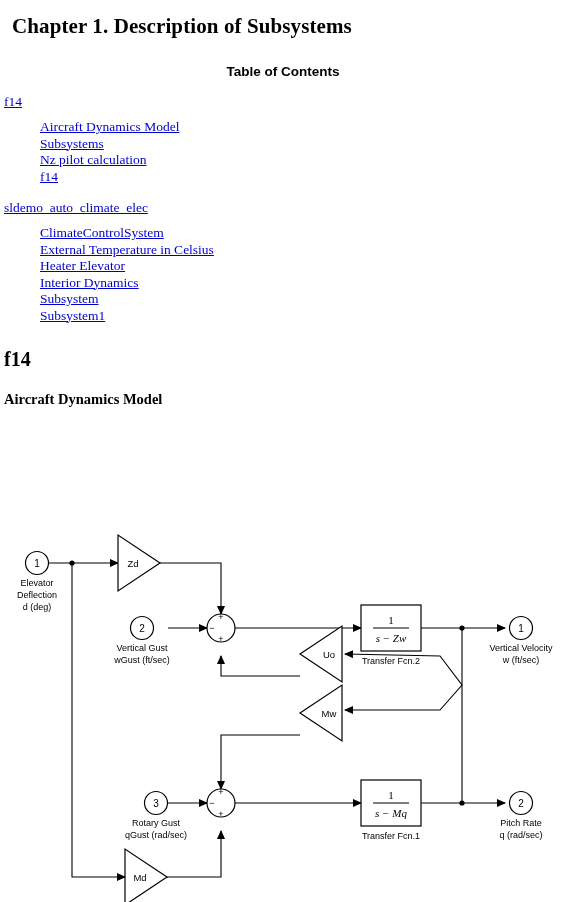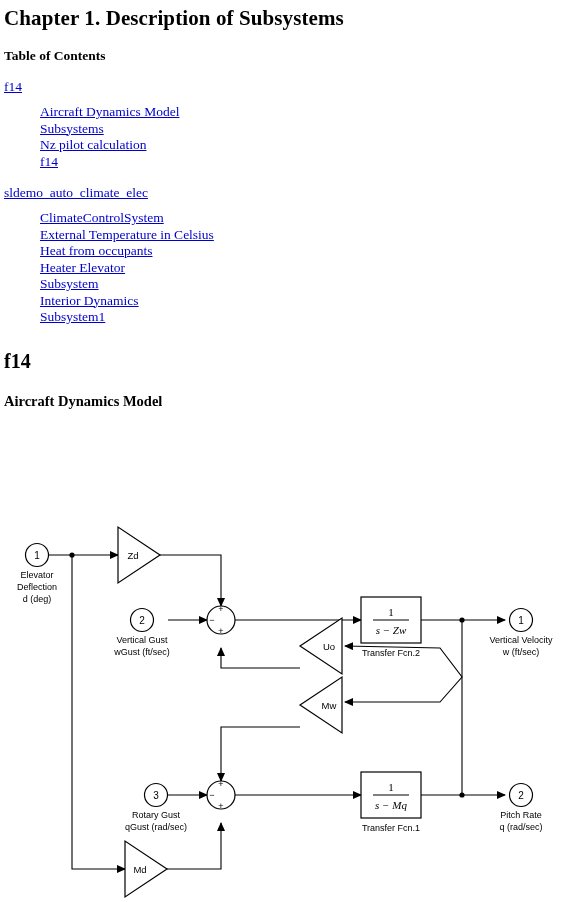--- a/index.html
+++ b/index.html
@@ -18,30 +18,31 @@
   }
   .page {
     position: relative;
     width: 562px;
     height: 902px;
   }
   h1.chapter-title {
     font-family: "Liberation Serif", serif;
     font-size: 21px;
     font-weight: bold;
-    margin: 0;
+    margin: 8px;
     padding: 6px 12px 0 4px;
     letter-spacing: 0.1px;
   }
   .toc-heading {
-    font-family: Liberation Serif, serif;
+    font-family: Liberation Sans, sans-serif;
     font-size: 13.5px;
     font-weight: bold;
     margin: 0;
     padding: 17px 0 0 4px;
+    text-align: center;
   }
   .toc-model {
     padding: 15px 0 0 4px;
     font-size: 13.5px;
   }
   .toc-sublist {
     padding: 9px 0 0 40px;
   }
   .toc-sublist .toc-link {
     display: block;
@@ -149,24 +150,23 @@
     <a class="toc-link">Nz pilot calculation</a>
     <a class="toc-link">f14</a>
   </div>
 
   <div class="toc-model">
     <a class="toc-link">sldemo_auto_climate_elec</a>
   </div>
   <div class="toc-sublist">
     <a class="toc-link">ClimateControlSystem</a>
     <a class="toc-link">External Temperature in Celsius</a>
-    <a class="toc-link">Heat from occupants</a>
     <a class="toc-link">Heater Elevator</a>
+    <a class="toc-link">Interior Dynamics</a>
     <a class="toc-link">Subsystem</a>
-    <a class="toc-link">Interior Dynamics</a>
     <a class="toc-link">Subsystem1</a>
   </div>
 
   <h2 class="model-title">f14</h2>
   <h3 class="block-title">Aircraft Dynamics Model</h3>
 
   <div class="diagram-wrap">
     <svg class="diagram" width="562" height="382" viewBox="0 0 562 382" xmlns="http://www.w3.org/2000/svg">
       <defs>
         <marker id="ah" markerWidth="9" markerHeight="9" refX="8" refY="4" orient="auto" markerUnits="userSpaceOnUse">

